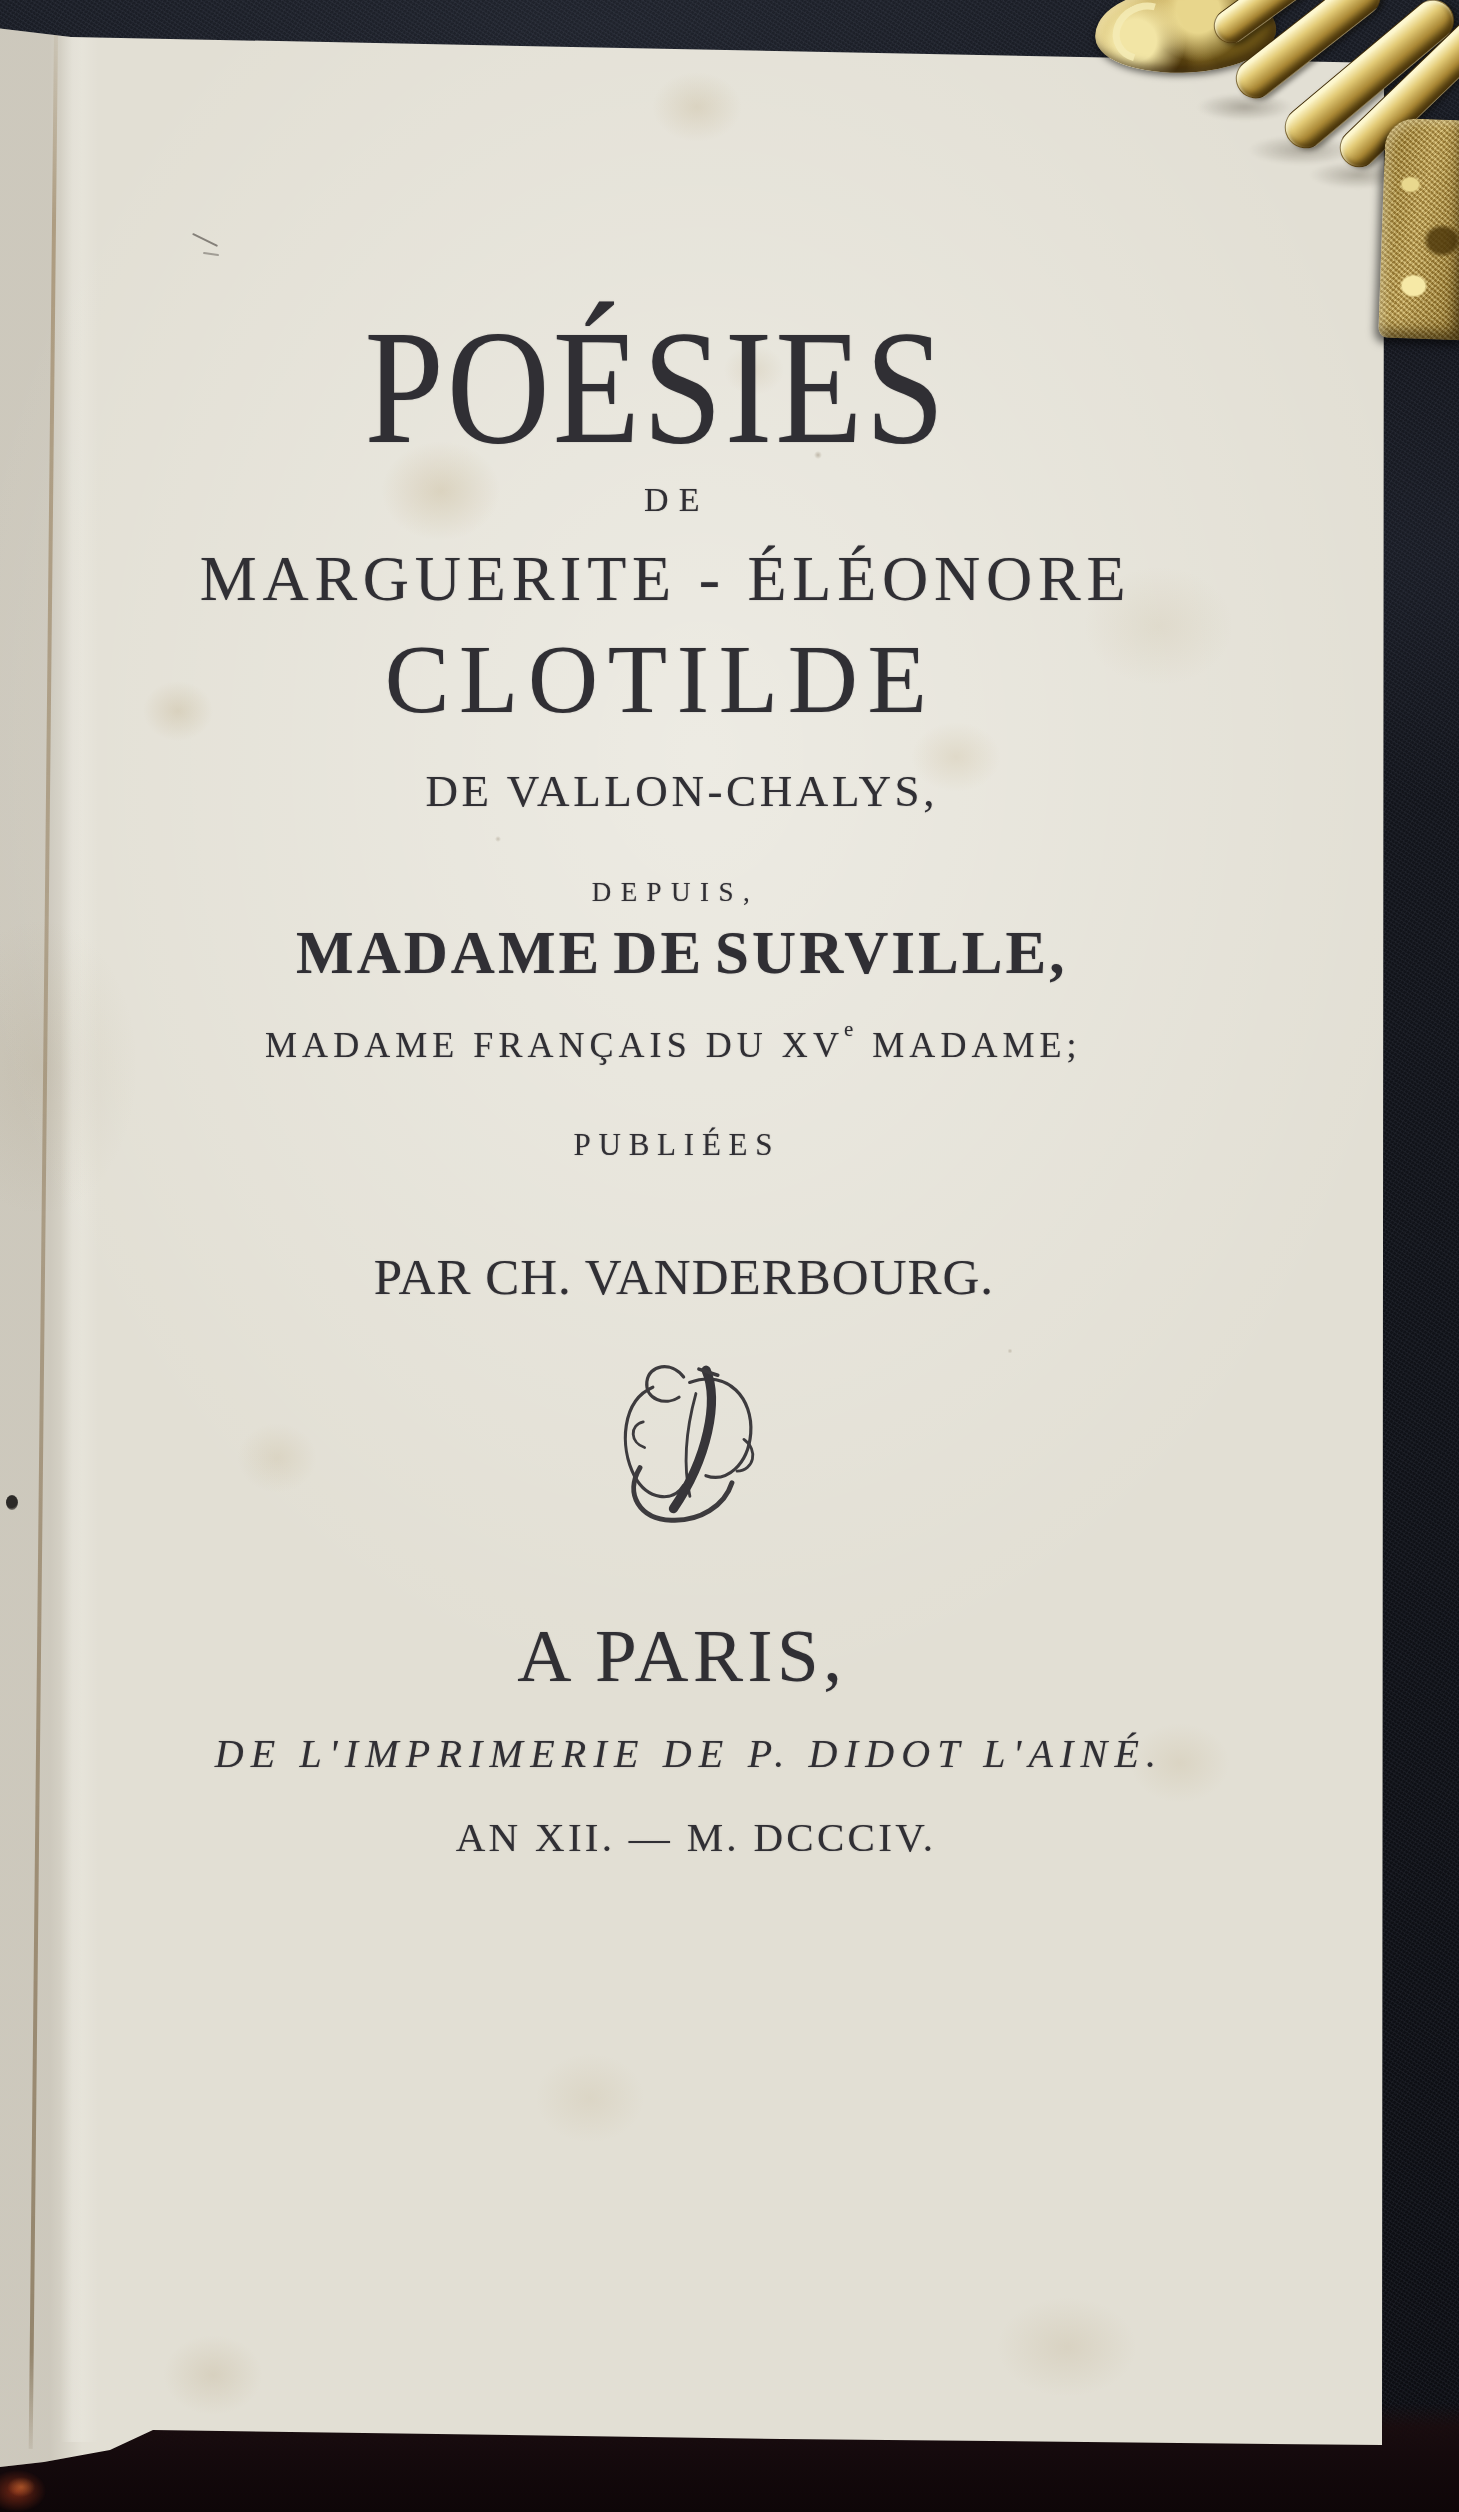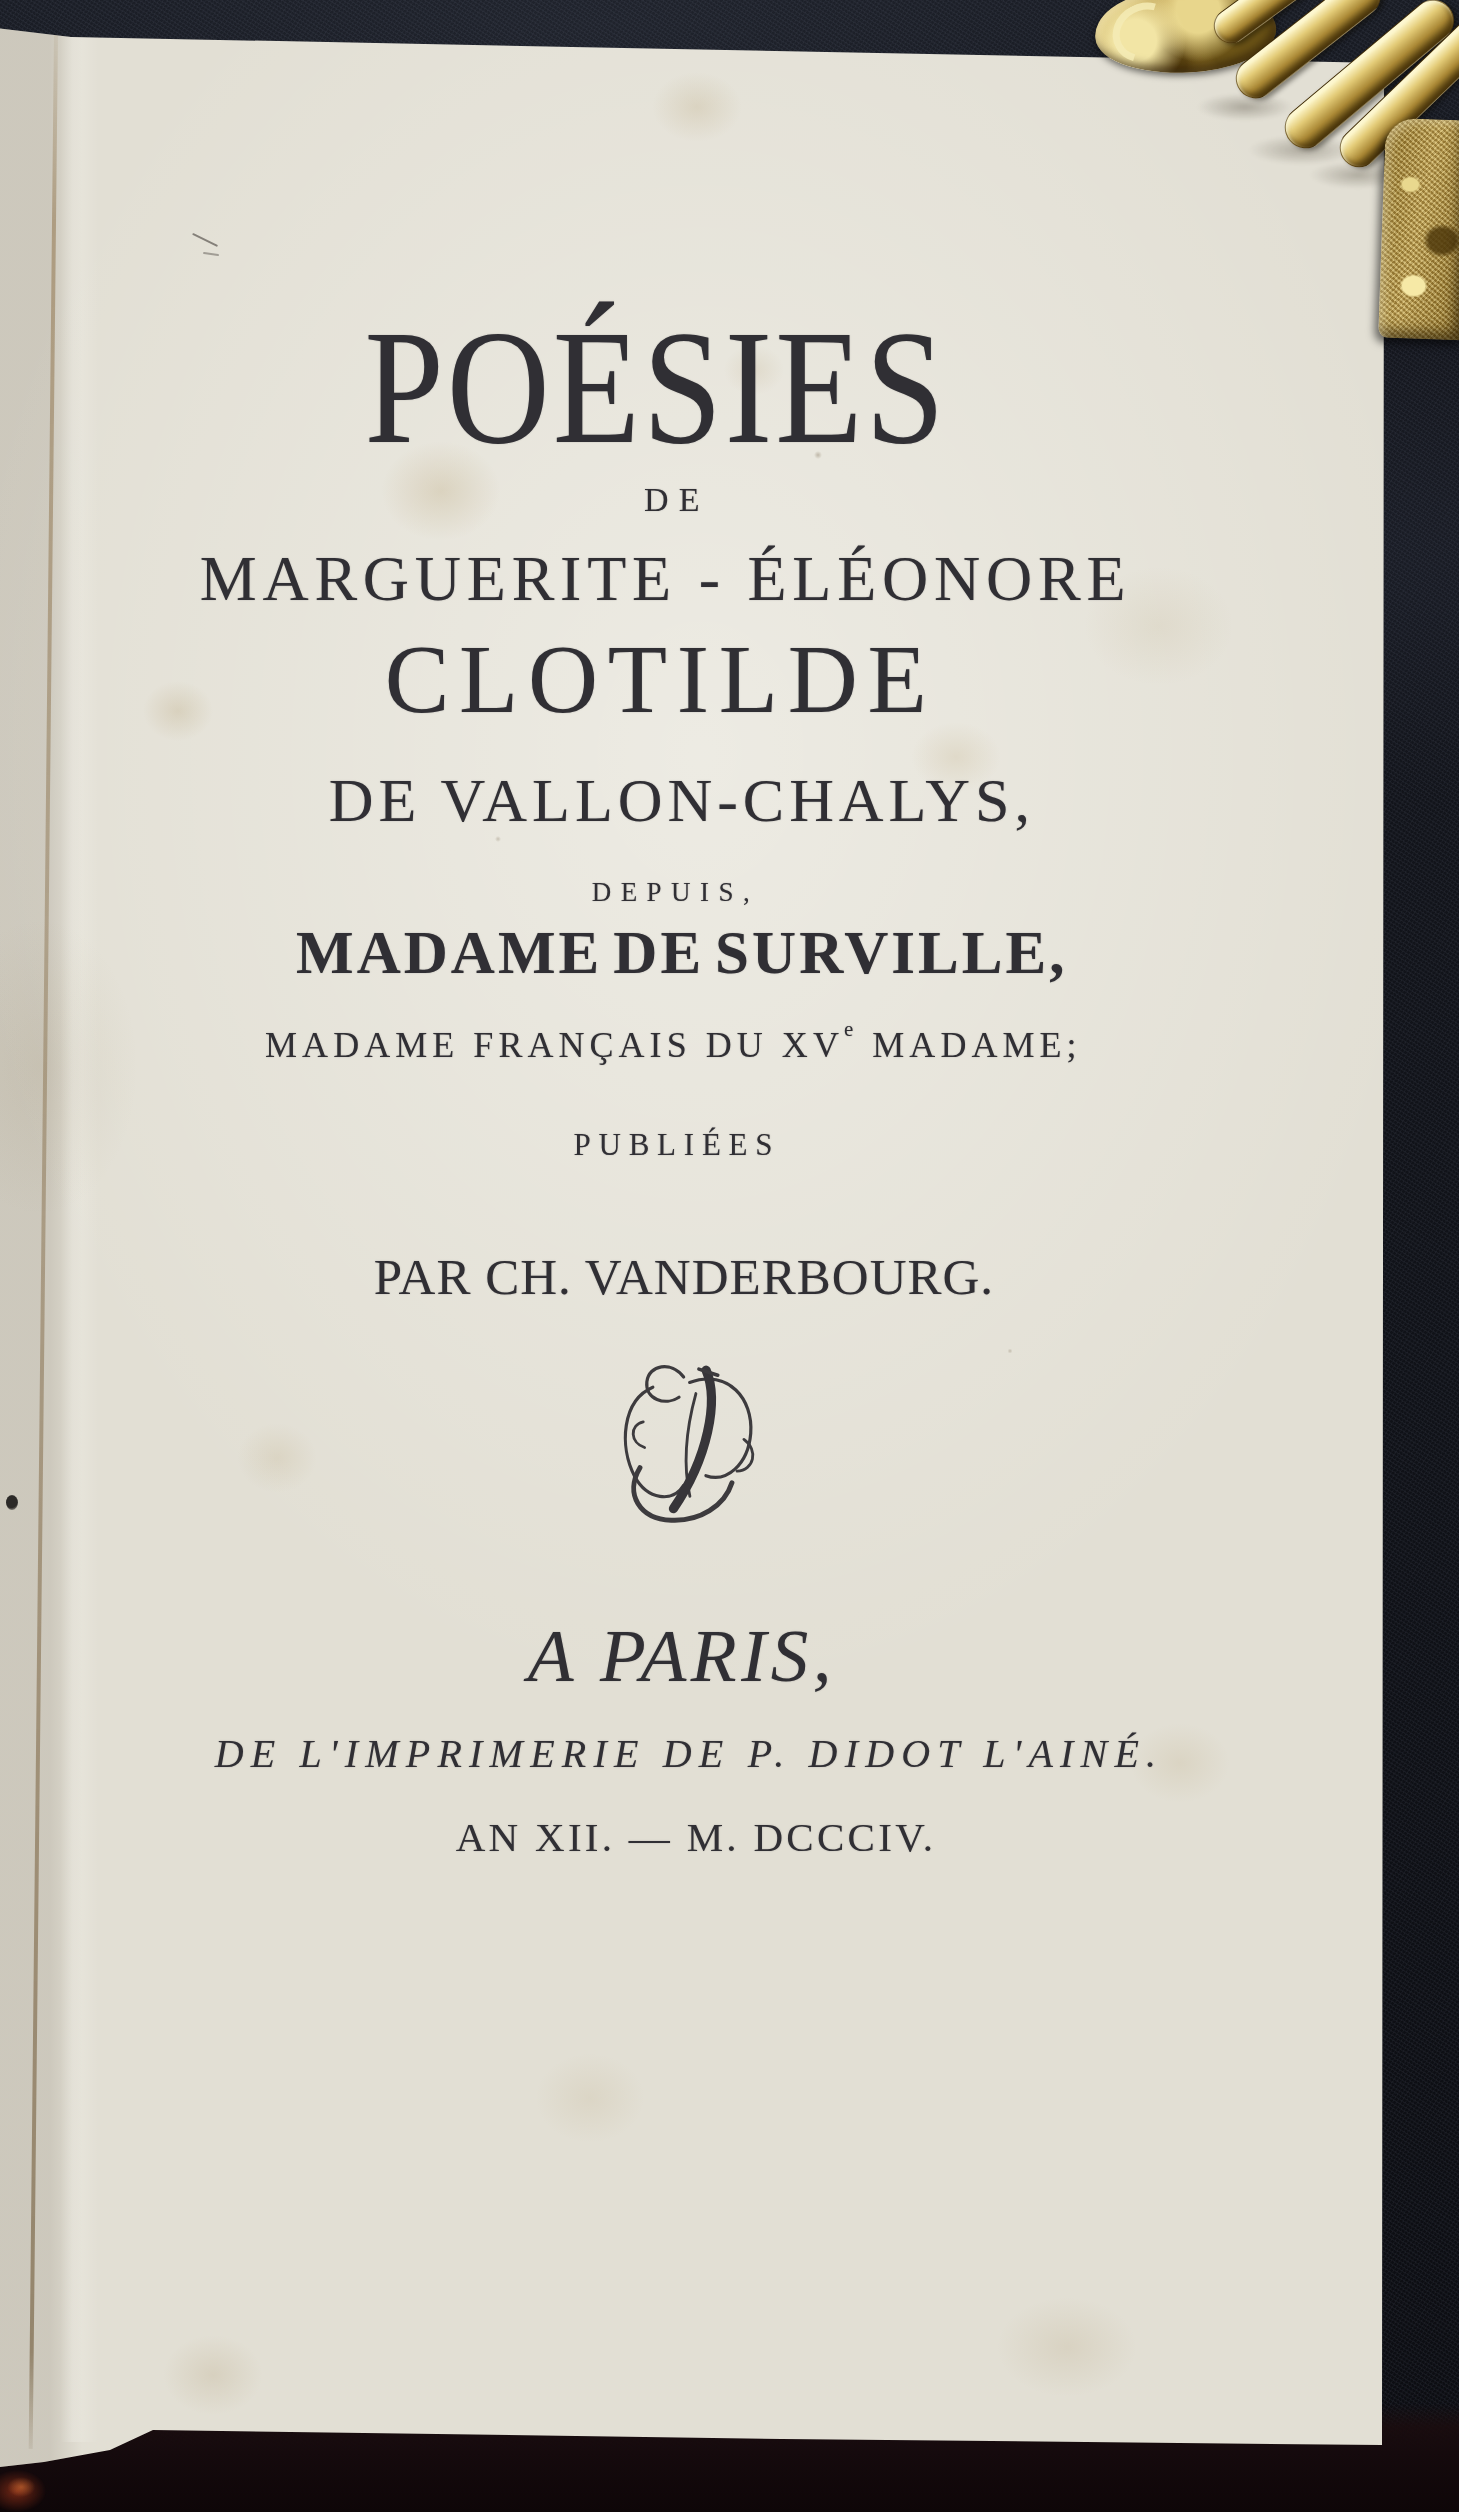--- a/index.html
+++ b/index.html
@@ -127,21 +127,21 @@
     <div class="ink-scratch s2"></div>
 
     <div class="line" style="top:305px;font-size:164px;letter-spacing:0.02em;margin-left:-23.5px;transform:scaleX(0.87);">POÉSIES</div>
 
     <div class="line" style="top:483px;font-size:34px;letter-spacing:0.30em;margin-left:-2.1px;">DE</div>
 
     <div class="line" style="top:547px;font-size:64px;letter-spacing:0.09em;margin-left:-13.5px;">MARGUERITE - ÉLÉONORE</div>
 
     <div class="line" style="top:631px;font-size:97px;letter-spacing:0.10em;margin-left:-18.5px;">CLOTILDE</div>
 
-    <div class="line" style="top:769px;font-size:62px;letter-spacing:0.08em;margin-left:2.8px;">DE VALLON-CHALYS,</div>
+    <div class="line" style="top:769px;font-size:45px;letter-spacing:0.08em;margin-left:2.8px;">DE VALLON-CHALYS,</div>
 
     <div class="line" style="top:879px;font-size:27px;letter-spacing:0.35em;margin-left:-3.6px;">DEPUIS,</div>
 
     <div class="line" style="top:922px;font-size:61px;letter-spacing:0.05em;word-spacing:-0.12em;margin-left:2.8px;font-weight:bold;">MADAME DE SURVILLE,</div>
 
     <div class="line" style="top:1027px;font-size:36px;letter-spacing:0.14em;margin-left:-5.7px;"><span>MADAME FRANÇAIS DU XV</span><sup class="e">e</sup><span> MADAME;</span></div>
 
     <div class="line" style="top:1129px;font-size:31px;letter-spacing:0.25em;margin-left:-2.1px;">PUBLIÉES</div>
 
     <div class="line" style="top:1252px;font-size:51px;letter-spacing:0.02em;margin-left:5px;">PAR CH. VANDERBOURG.</div>
@@ -153,21 +153,21 @@
         <path d="M104,32 C88,8 56,12 52,36 C48,60 76,72 96,60" stroke-width="4.5"></path>
         <path d="M36,156 C12,192 32,228 76,232 C116,236 152,216 164,184" stroke-width="7"></path>
         <path d="M184,124 C204,140 196,168 172,168" stroke-width="4"></path>
         <path d="M44,128 C24,120 24,96 44,92" stroke-width="4"></path>
         <path d="M120,56 C104,104 96,152 104,200" stroke-width="4"></path>
         <path d="M136,24 C152,68 132,148 80,216" stroke-width="13" stroke="#29272c"></path>
         <path d="M126,22 L152,32" stroke-width="5"></path>
       </g>
     </svg>
 
-    <div class="line" style="top:1618px;font-size:75px;letter-spacing:0.06em;margin-left:2.8px;font-style:italic;">A PARIS,</div>
+    <div class="line" style="top:1618px;font-size:75px;letter-spacing:0.06em;margin-left:2.8px;">A PARIS,</div>
 
     <div class="line" style="top:1734px;font-size:40px;letter-spacing:0.18em;margin-left:10px;font-style:italic;">DE L'IMPRIMERIE DE P. DIDOT L'AINÉ.</div>
 
     <div class="line" style="top:1817px;font-size:41px;letter-spacing:0.08em;margin-left:17px;">AN XII. — M. DCCCIV.</div>
   </div>
 
   <div class="clasp" aria-label="gold-clasp-icon">
     <div class="clasp-shadow"></div>
     <div class="scroll">
       <div class="scroll-curl"></div>

